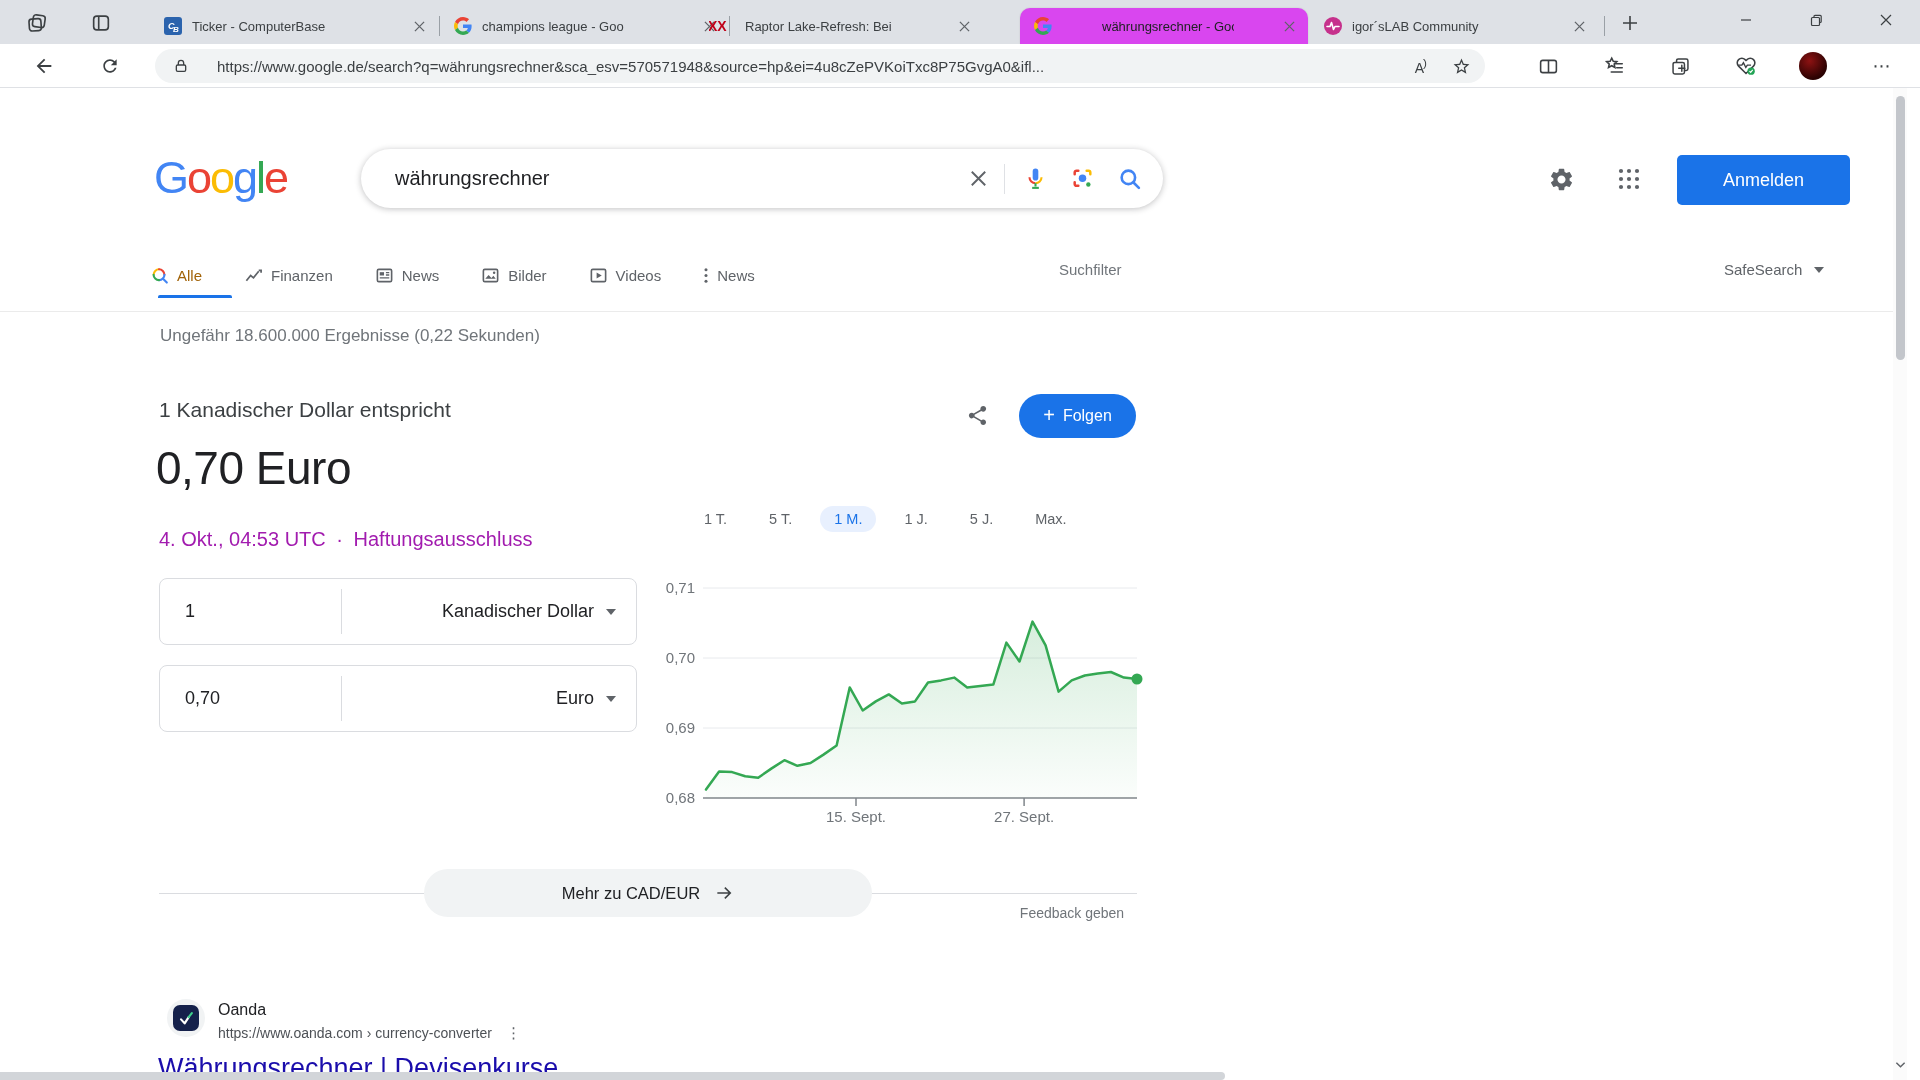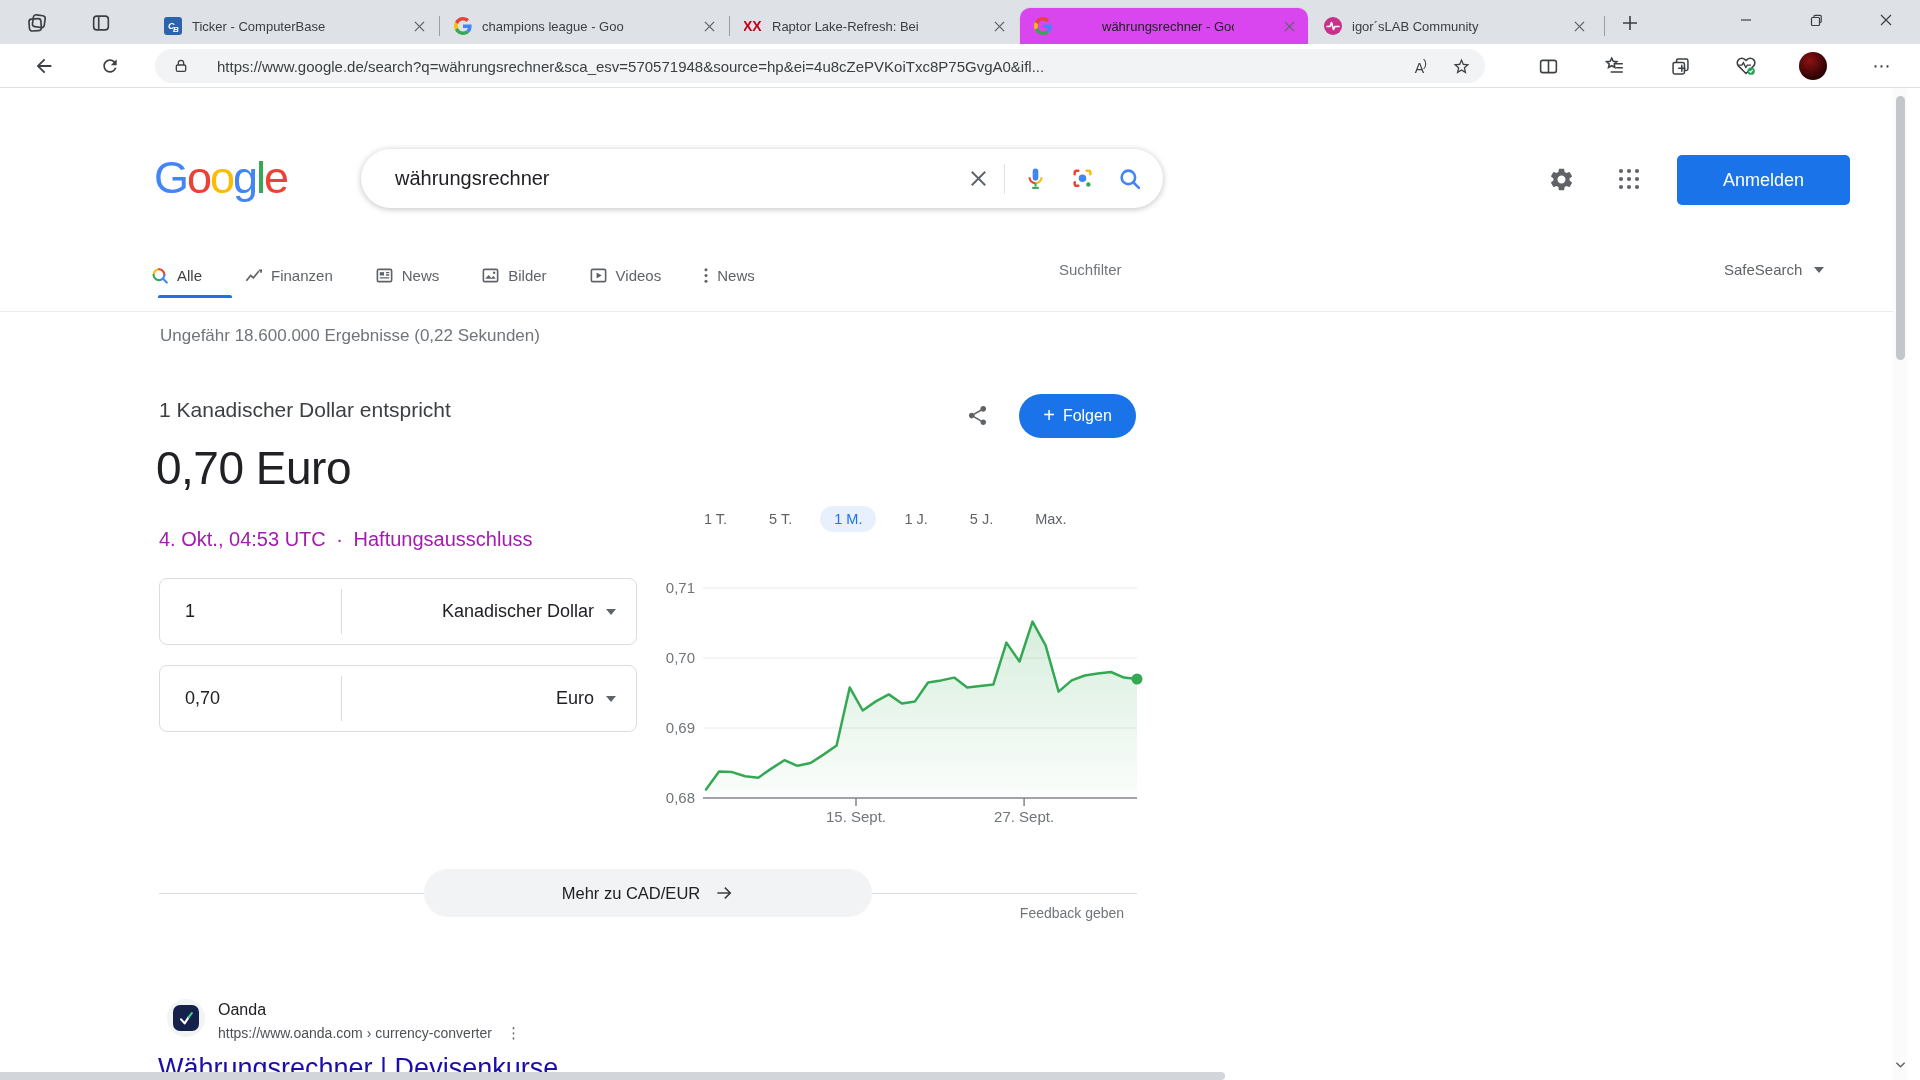--- a/index.html
+++ b/index.html
@@ -30,21 +30,21 @@
   .searchpill { left:361px; top:149px; width:802px; height:59px; background:#fff; border-radius:30px;
                 box-shadow:0 1px 6px rgba(32,33,36,.28); display:flex; align-items:center; padding:0 20px 0 34px; }
   .query { flex:1; font-size:20px; color:#202124; }
   .spdiv { width:1px; height:30px; background:#dfe1e5; margin:0 18px 0 14px; }
   .signin { left:1677px; top:155px; width:173px; height:50px; background:#1a73e8; color:#fff; font-size:18px;
             border-radius:5px; display:flex; align-items:center; justify-content:center; font-weight:500; }
 
   .navrow { left:150px; top:252px; height:46px; display:flex; align-items:center; gap:0; }
   .navitem { display:flex; align-items:center; margin-right:42px; font-size:15px; color:#5f6368; height:46px; }
   .navitem .nicon { margin-right:8px; display:flex; }
-  .navitem.active { color:#404040; }
+  .navitem.active { color:#a16207; }
   .navunderline { left:158px; top:295px; width:74px; height:3px; background:#1a73e8; border-radius:2px 2px 0 0; }
   .graytxt { color:#5f6368; font-size:15px;margin-left:12px; }
   .pagediv { left:0; top:311px; width:1893px; height:1px; background:#ebebeb; }
 
   .stats { left:160px; top:326px; font-size:17px; color:#70757a; }
 
   .convhead { left:159px; top:398px; font-size:21px; color:#3c4043; }
   .bigval { left:156px; top:441px; font-size:46px; color:#202124; letter-spacing:-.5px; }
   .dateline { left:159px; top:528px; font-size:20px; color:#a21caf; }
   .followbtn { left:1019px; top:394px; width:117px; height:44px; border-radius:22px; background:#1a73e8; color:#fff;
@@ -127,21 +127,21 @@
         </svg>
       <span class="ttl">champions league - Goo</span>
       <span class="tclose">
           <svg width="11" height="11" viewBox="0 0 12 12">
             <path d="M1 1l10 10M11 1L1 11" stroke="#5f6368" stroke-width="1.4"></path>
           </svg>
         </span>
     </div>
     <div class="abs tabdiv" style="left:729px;"></div>
 
-    <div class="abs tab" style="left:730px;">
+    <div class="abs tab" style="left:695px;gap:8px;">
       <svg class="favicon" viewBox="0 0 18 18">
           <text x="-1" y="14" font-size="14" fill="#c00018" font-weight="bold">XX</text>
         </svg>
       <span class="ttl">Raptor Lake-Refresh: Bei</span>
       <span class="tclose">
           <svg width="11" height="11" viewBox="0 0 12 12">
             <path d="M1 1l10 10M11 1L1 11" stroke="#5f6368" stroke-width="1.4"></path>
           </svg>
         </span>
     </div>

